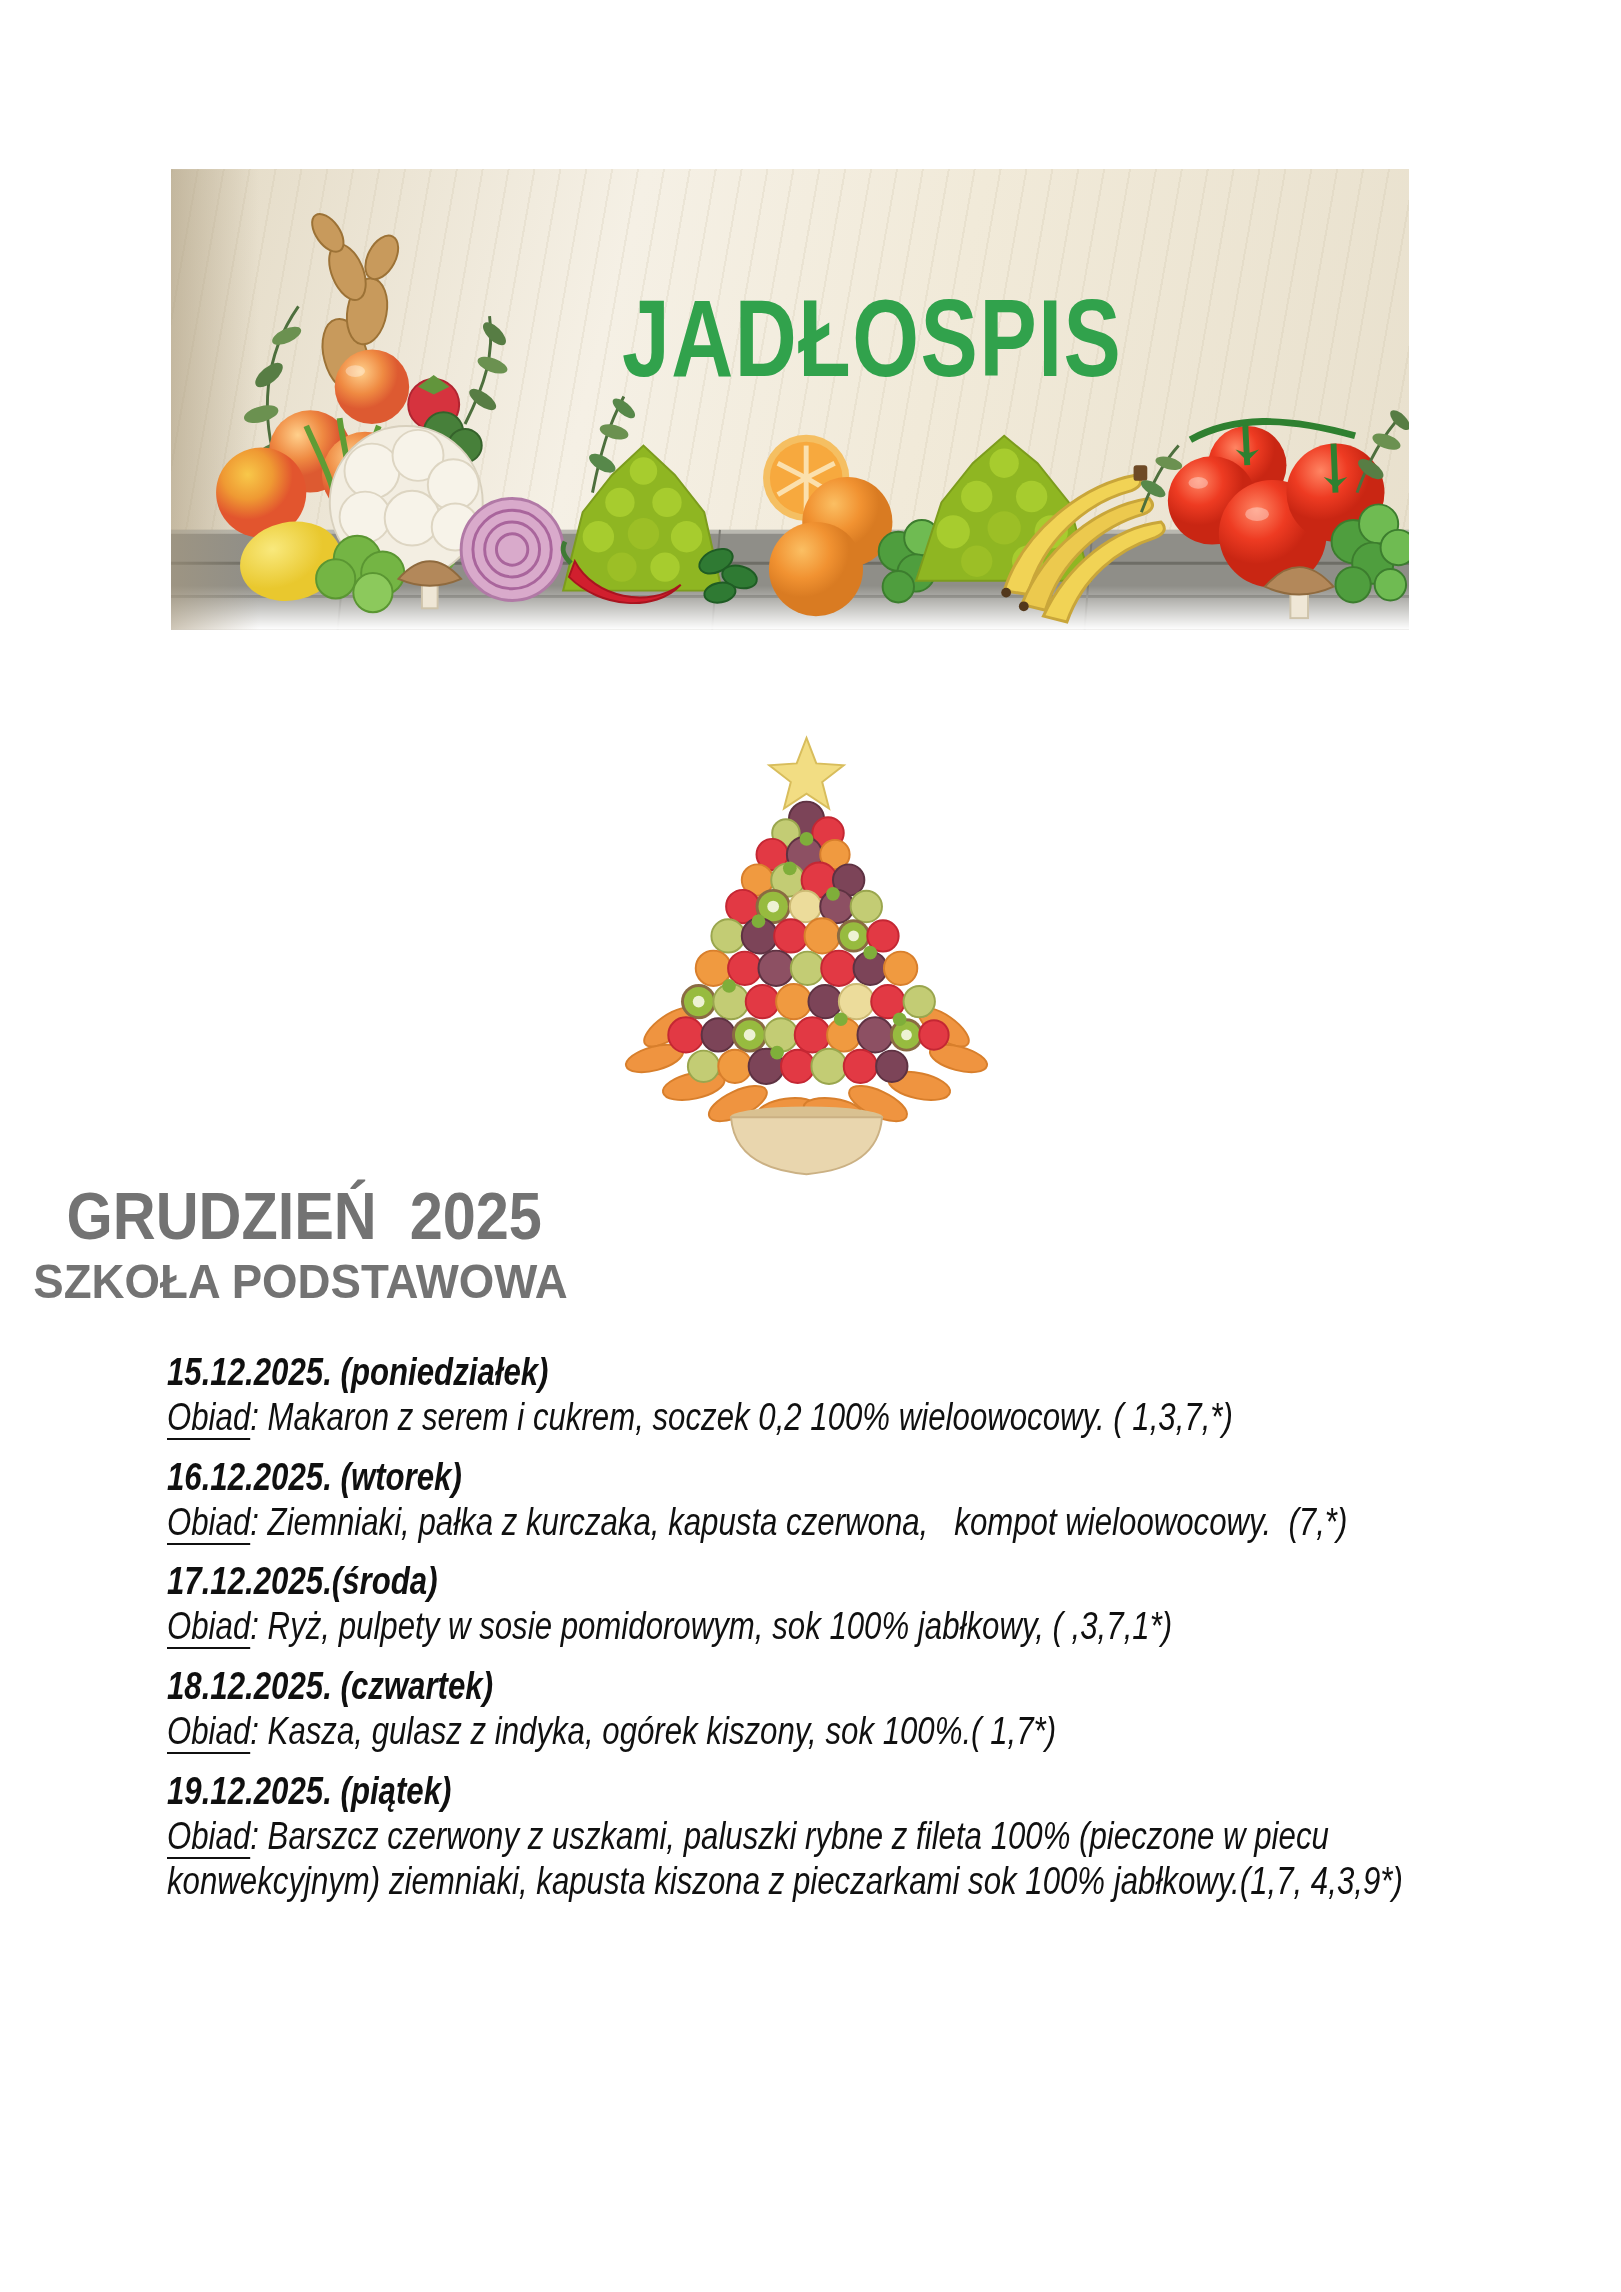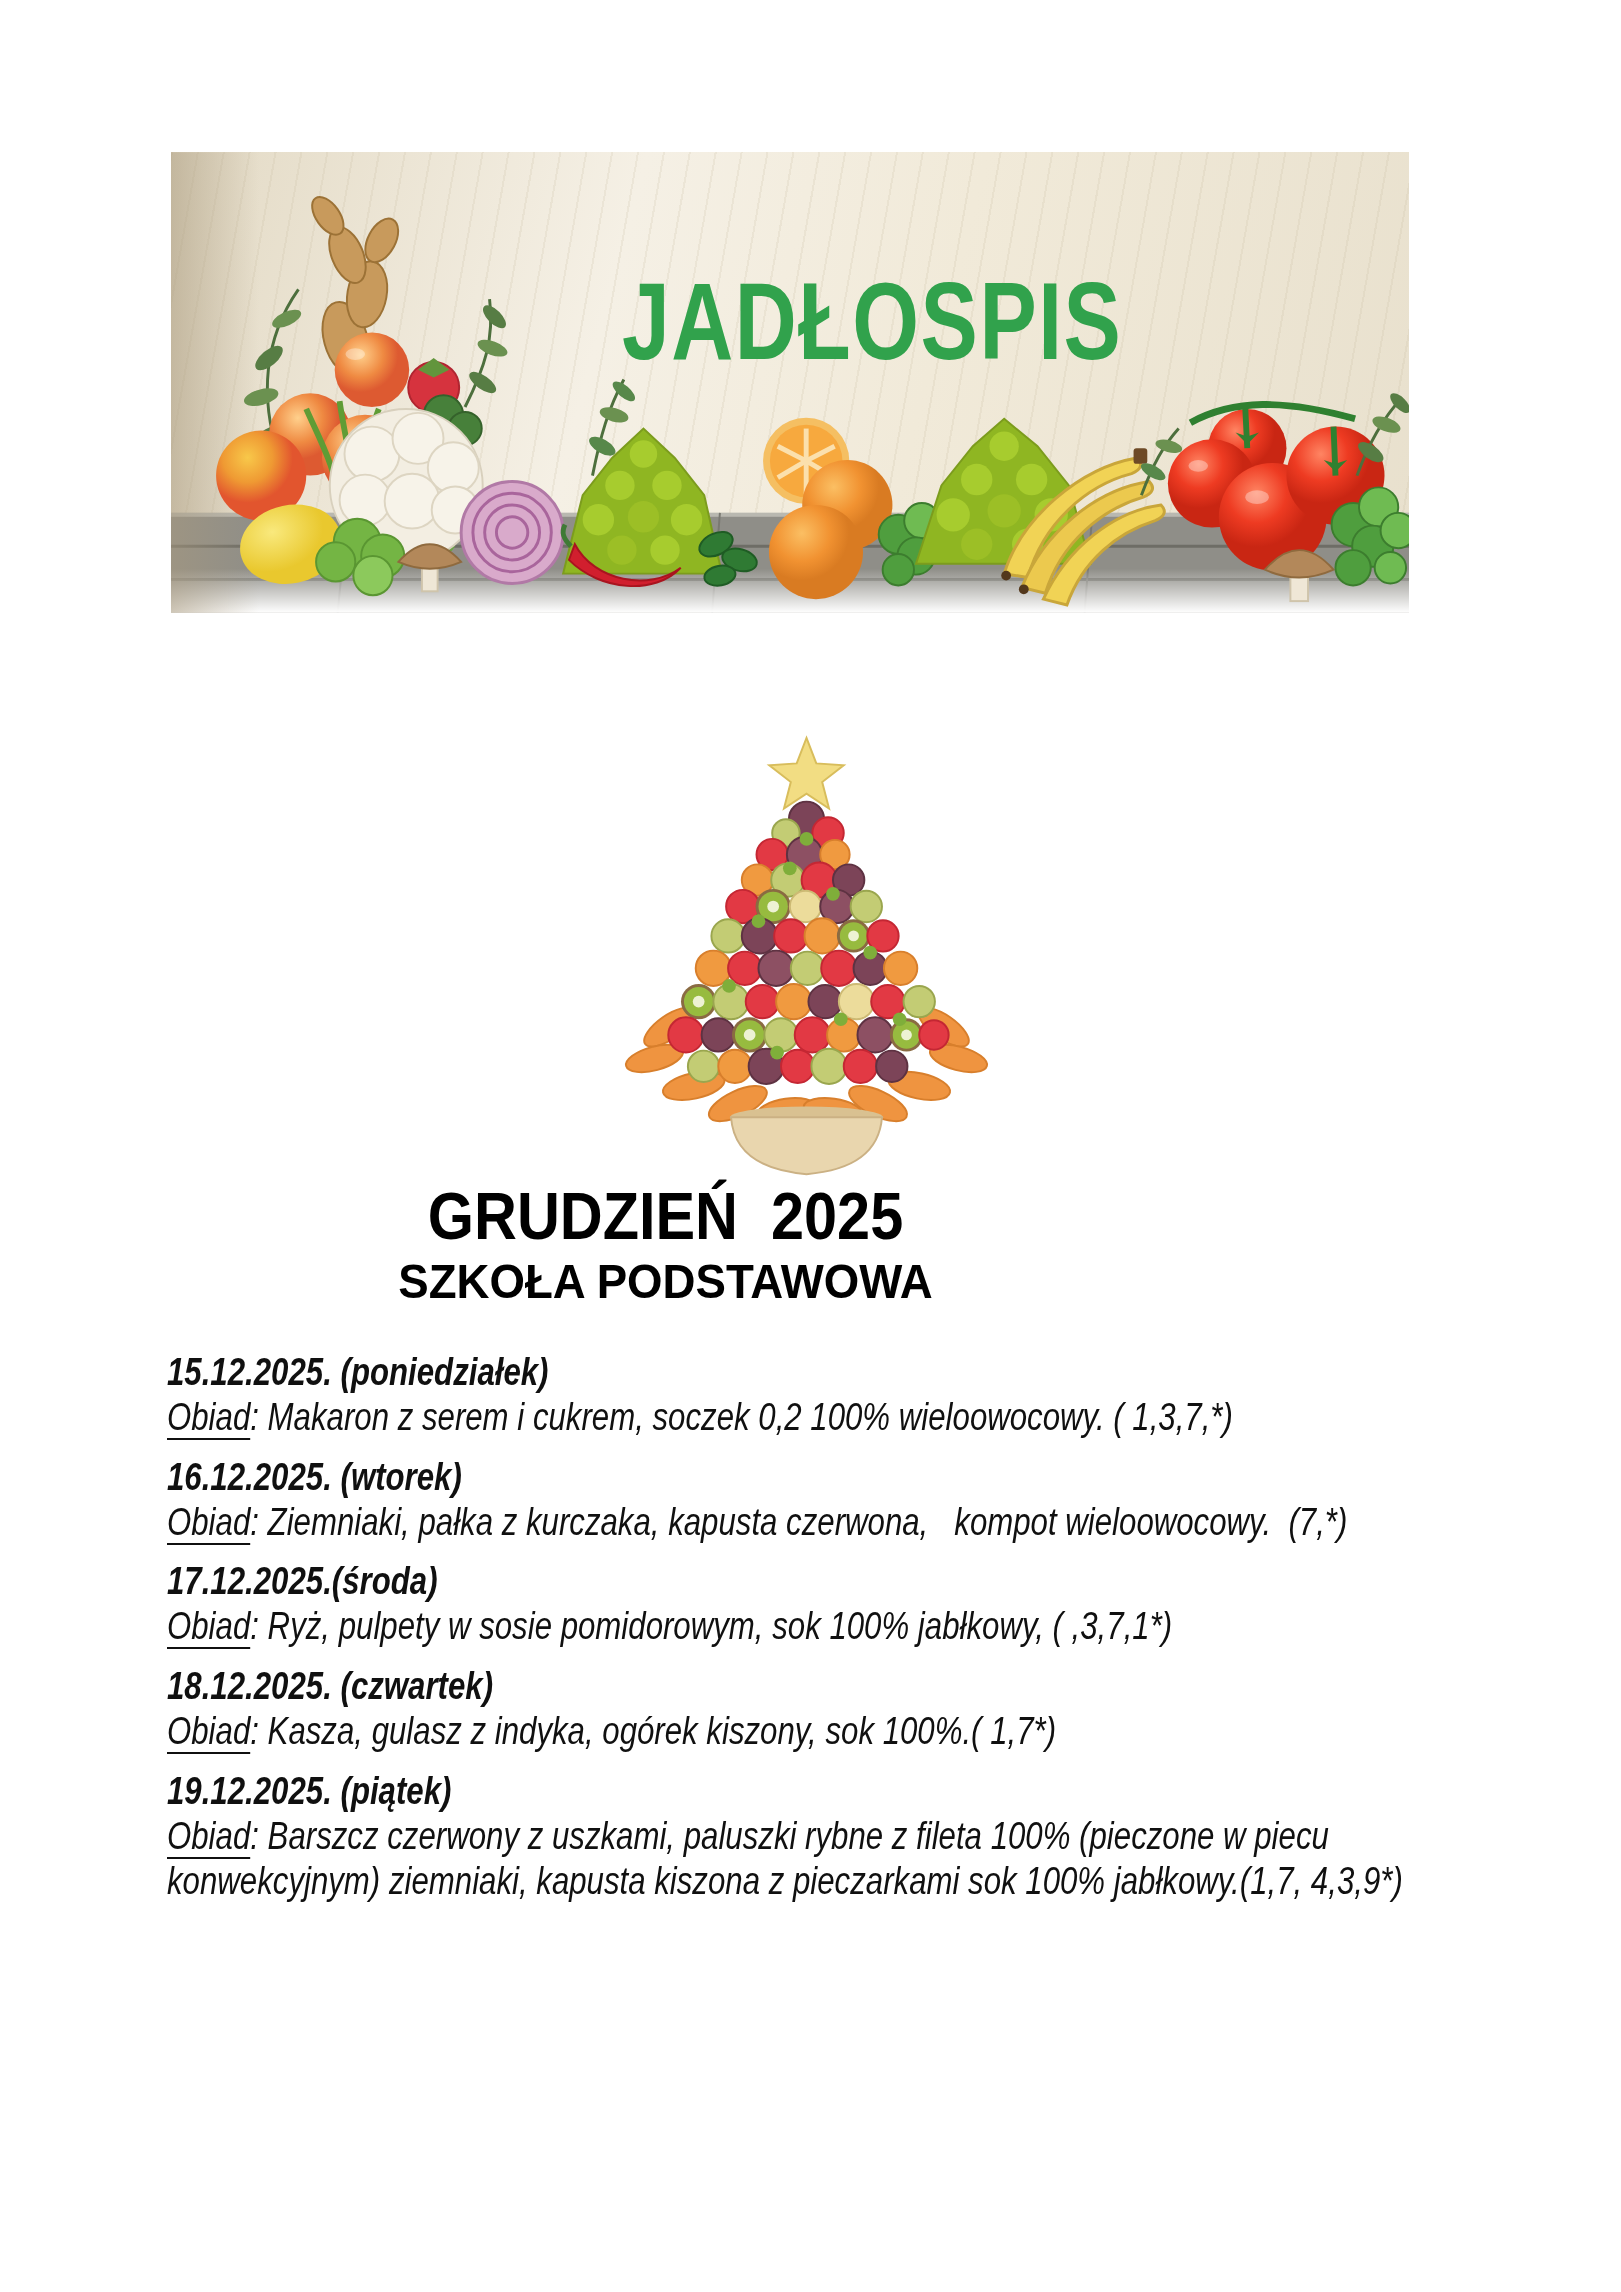--- a/index.html
+++ b/index.html
@@ -1,33 +1,33 @@
 <!DOCTYPE html>
 <html><head>
 <meta charset="utf-8">
 <style>
   html,body{margin:0;padding:0;background:#ffffff;}
   .page{position:relative;width:1621px;height:2293px;background:#ffffff;overflow:hidden;
         font-family:"Liberation Sans",sans-serif;color:#111;}
 
   
-  .banner{position:absolute;left:171px;top:152px;width:1238px;height:461px;overflow:hidden;
+  .banner{position:absolute;left:171px;top:169px;width:1238px;height:461px;overflow:hidden;
           background:linear-gradient(105deg,#e3dac5,#f5f0e5 35%,#f1ead9 60%,#e8e0cd 100%);}
   .banner .grain{position:absolute;inset:0;
           background:repeating-linear-gradient(100deg,rgba(196,184,156,.18) 0 2px,rgba(0,0,0,0) 2px 25.5px);}
   .banner svg{position:absolute;left:0;top:0;}
   .banner-title{position:absolute;left:451px;top:114px;margin:0;
           font-size:110px;font-weight:bold;letter-spacing:2px;line-height:1.0;
           transform:scaleX(0.78);transform-origin:0 0;color:#31a24c;white-space:pre;}
 
   
   .tree{position:absolute;left:576px;top:733px;}
 
   
-  .headings{position:absolute;left:0;top:1180px;width:1331px;text-align:center;color:#000000;}
+  .headings{position:absolute;left:0;top:1180px;width:1331px;color:#737373;}
   .month{margin:0;font-size:66px;font-weight:bold;line-height:73px;white-space:pre;
          transform:scaleX(0.9);transform-origin:50% 50%;}
   .school{margin:0;font-size:48px;font-weight:bold;line-height:57px;
          transform:scaleX(0.95);transform-origin:50% 50%;}
 
   
   .menu{position:absolute;left:167px;top:1349px;width:1568px;
         transform:scaleX(0.8);transform-origin:0 0;
         font-style:italic;font-size:39px;line-height:45px;color:#101010;}
   .entry{margin:0 0 14.7px 0;}

